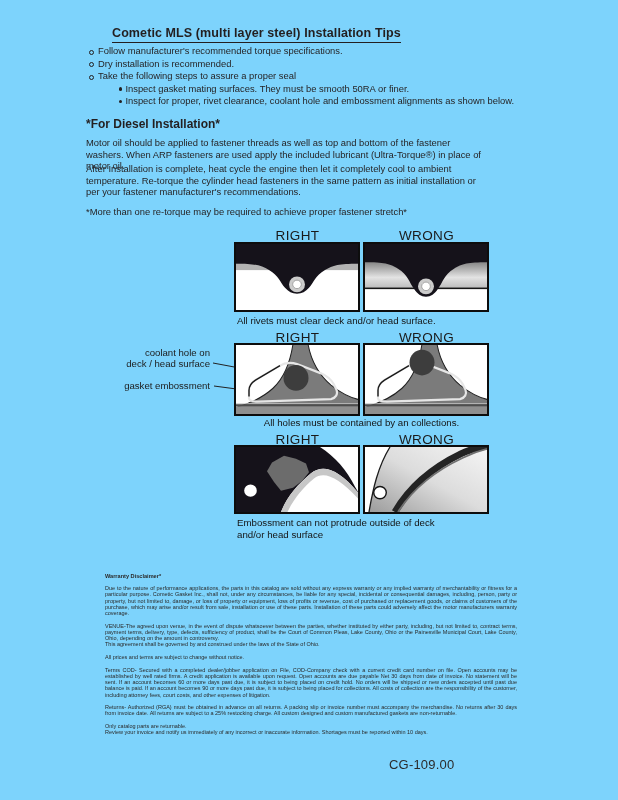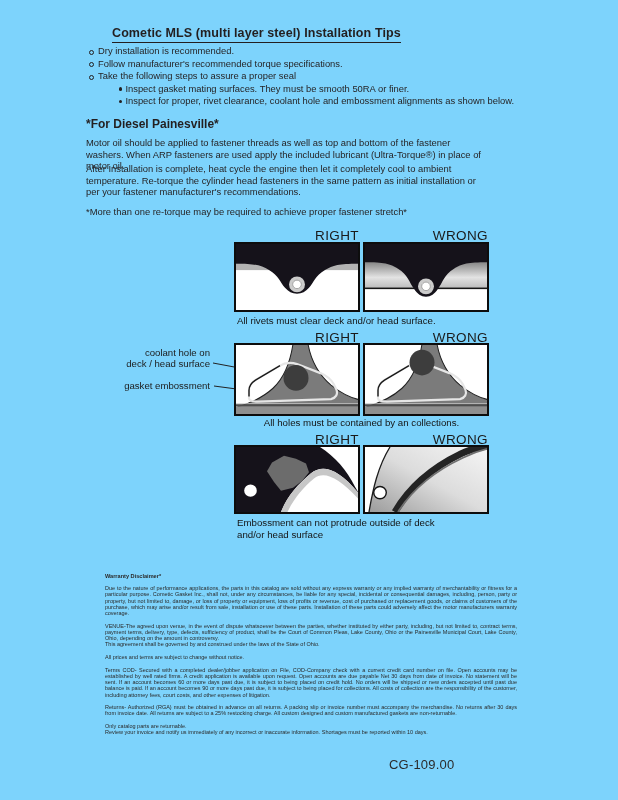--- a/index.html
+++ b/index.html
@@ -12,21 +12,21 @@
     border-bottom:1.5px solid #231f20; padding-bottom:2px; letter-spacing:0.1px;
   }
   .tips { position:absolute; left:89px; top:45px; font-size:9.4px; }
   .tip-row { display:flex; align-items:flex-start; line-height:12.6px; }
   .tip-row.sub { margin-left:30px; }
   .marker-o { flex:none; width:3px; height:3px; border:1px solid #231f20; border-radius:50%; margin:4.6px 4px 0 0; }
   .marker-f { flex:none; width:3.4px; height:3.4px; background:#231f20; border-radius:50%; margin:4.6px 3px 0 0; }
   .h-diesel { position:absolute; left:86px; top:117px; font-size:12px; font-weight:bold; }
   .bodypara { position:absolute; left:86px; width:402px; font-size:9.4px; line-height:11.6px; }
   .p1 { top:137px; } .p2 { top:163px; } .p3 { top:206px; }
-  .dg-label { position:absolute; width:123px; text-align:right; font-size:13.5px; color:#1a1a1a; letter-spacing:0.4px; }
+  .dg-label { position:absolute; width:123px; text-align:center; font-size:13.5px; color:#1a1a1a; letter-spacing:0.4px; }
   .dbox {
     position:absolute; width:126px; border:2px solid #0d0d0d; box-sizing:border-box; background:#fff;
   }
   .dbox svg { display:block; width:100%; height:100%; }
   .h68 { height:70px; } .h71 { height:73px; } .h67 { height:69px; }
   .cap { position:absolute; font-size:9.7px; color:#141414; line-height:11.5px; }
   .cap1 { left:237px; top:315px; }
   .cap2 { left:234px; top:417px; width:255px; text-align:center; }
   .cap3 { left:237px; top:517px; white-space:pre-line; }
   .side-label { position:absolute; width:101px; text-align:right; font-size:9.6px; line-height:11px; color:#1c1c1c; }
@@ -44,41 +44,41 @@
 </head>
 <body>
 
 <div id="page">
 
   <div class="title">Cometic MLS (multi layer steel) Installation Tips</div>
 
   <div class="tips">
     <div class="tip-row">
       <span class="marker-o"></span>
-      <span>Dry installation is recommended.</span>
+      <span>Follow manufacturer's recommended torque specifications.</span>
     </div>
     <div class="tip-row">
       <span class="marker-o"></span>
-      <span>Follow manufacturer's recommended torque specifications.</span>
+      <span>Dry installation is recommended.</span>
     </div>
     <div class="tip-row">
       <span class="marker-o"></span>
       <span>Take the following steps to assure a proper seal</span>
     </div>
     <div class="tip-row sub">
       <span class="marker-f"></span>
       <span>Inspect gasket mating surfaces.  They must be smooth 50RA or finer.</span>
     </div>
     <div class="tip-row sub">
       <span class="marker-f"></span>
       <span>Inspect for proper, rivet clearance, coolant hole and embossment alignments as shown below.</span>
     </div>
   </div>
 
-  <div class="h-diesel">*For Diesel Painesville*</div>
+  <div class="h-diesel">*For Diesel Installation*</div>
   <div class="bodypara p1">Motor oil should be applied to fastener threads as well as top and bottom of the fastener washers. When ARP fasteners are used apply the included lubricant (Ultra-Torque®) in place of motor oil.</div>
   <div class="bodypara p3">*More than one re-torque may be required to achieve proper fastener stretch*</div>
   <div class="bodypara p2">After Installation is complete, heat cycle the engine then let it completely cool to ambient temperature. Re-torque the cylinder head fasteners in the same pattern as initial installation or per your fastener manufacturer's recommendations.</div>
 
   <div>
     <div class="dg-label" style="left:236px; top:228px;">RIGHT</div>
     <div class="dg-label" style="left:365px; top:228px;">WRONG</div>
 
     <div class="dbox h68" style="left:234px; top:242px;">
       <svg viewBox="0 0 122 67" preserveAspectRatio="none">

